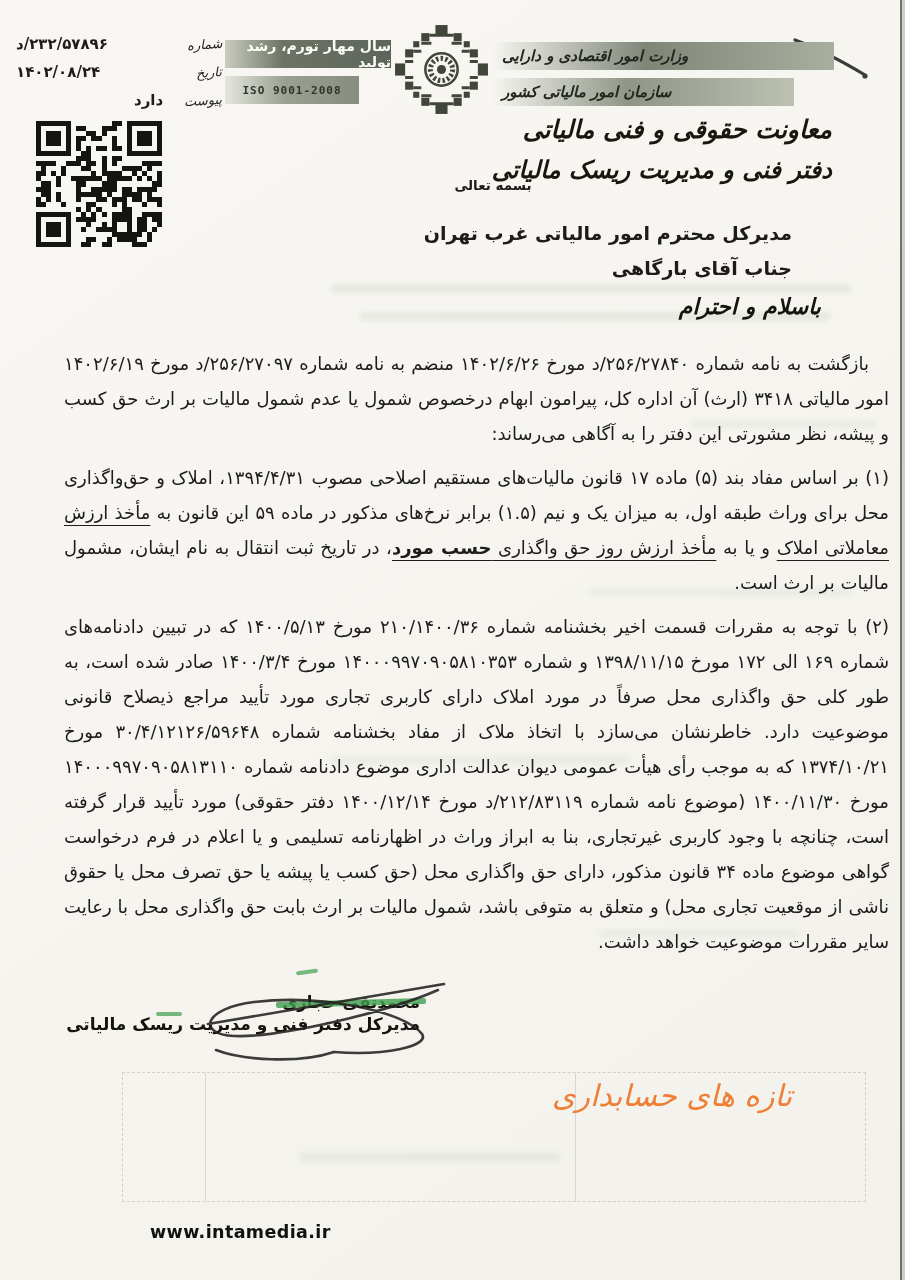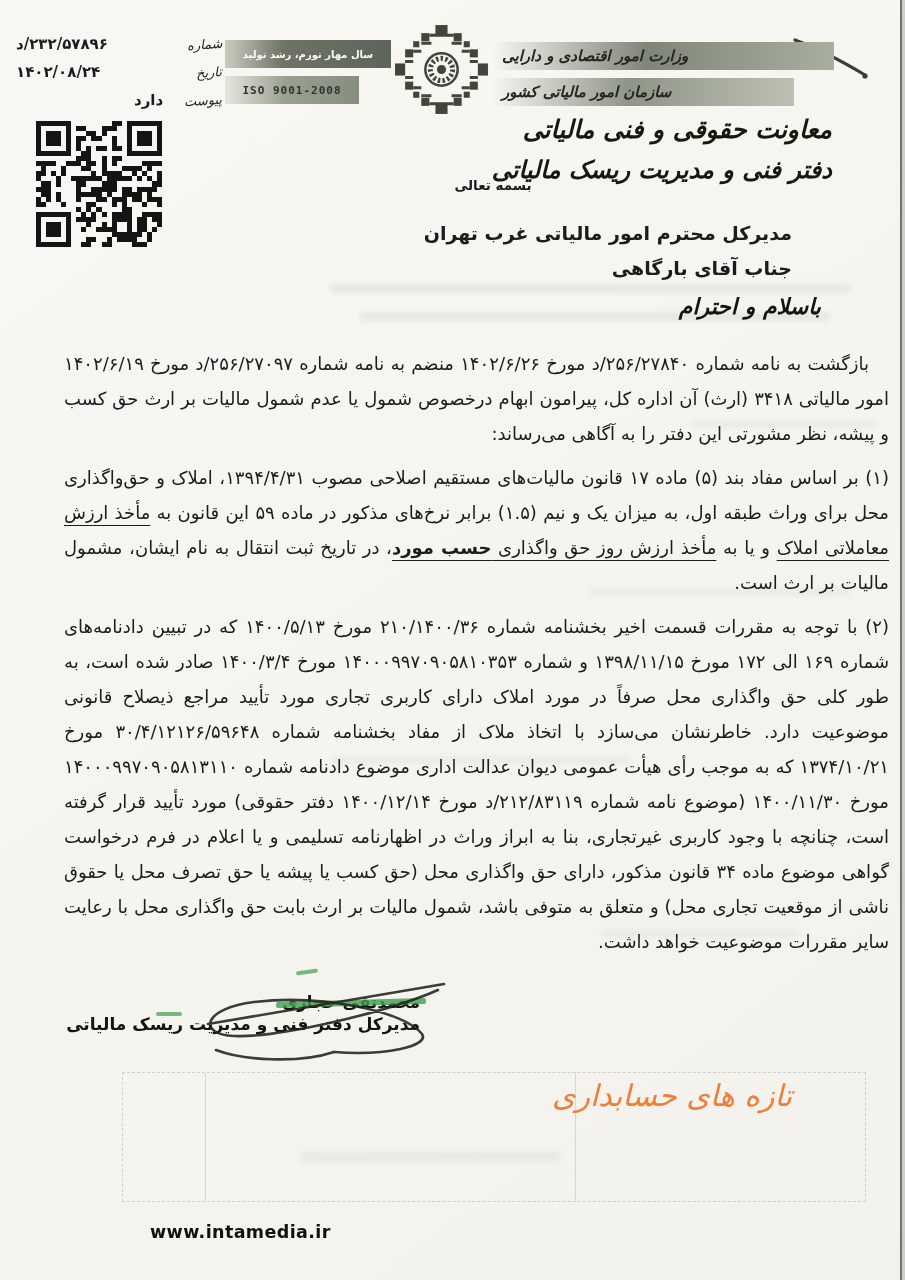--- a/index.html
+++ b/index.html
@@ -21,21 +21,21 @@
   .doc-meta .lbl{font-size:13px;font-style:italic;color:#23221f;transform:rotate(-4deg);font-family:"DejaVu Serif",serif;}
   .doc-meta .val{font-size:15px;font-weight:700;letter-spacing:.3px;}
   
   .qr{position:absolute;top:120px;left:36px;width:126px;height:128px;}
   
   .band{position:absolute;height:28px;display:flex;align-items:center;}
   .band1l{top:40px;left:225px;width:166px;background:linear-gradient(to right,#c9cdc0,#6d7466 35%,#5d645a);justify-content:center;}
   .band2l{top:76px;left:225px;width:134px;background:linear-gradient(to right,#e4e6de,#9aa191 45%,#878e80);justify-content:center;}
   .band1r{top:42px;left:492px;width:342px;background:linear-gradient(to left,#a9af9f,#7f8678 55%,rgba(169,175,159,0));justify-content:flex-end;}
   .band2r{top:78px;left:492px;width:302px;background:linear-gradient(to left,#bcc1b2,#8f9687 55%,rgba(188,193,178,0));justify-content:flex-end;}
-  .band .slogan{color:#fdfdf9;font-size:10px;font-weight:700;}
+  .band .slogan{color:#fdfdf9;font-size:14px;font-weight:700;}
   .band .iso{color:#2e332c;font-size:11px;font-weight:700;letter-spacing:1px;font-family:"DejaVu Sans Mono",monospace;}
   .band .script{color:#22261f;font-size:15px;font-weight:700;font-style:italic;padding-left:10px;padding-right:8px;font-family:"DejaVu Serif",serif;}
   
   .emblem{position:absolute;top:21px;left:391px;width:101px;height:97px;}
   
   .deputy{position:absolute;top:110px;right:73px;text-align:right;font-family:"DejaVu Serif",serif;font-style:italic;font-weight:700;color:#18170f;}
   .deputy .l1{font-size:25px;line-height:40px;}
   .deputy .l2{font-size:24px;line-height:40px;}
   .besmele{position:absolute;top:177px;left:450px;width:86px;text-align:center;font-size:13.5px;font-weight:700;}
   

